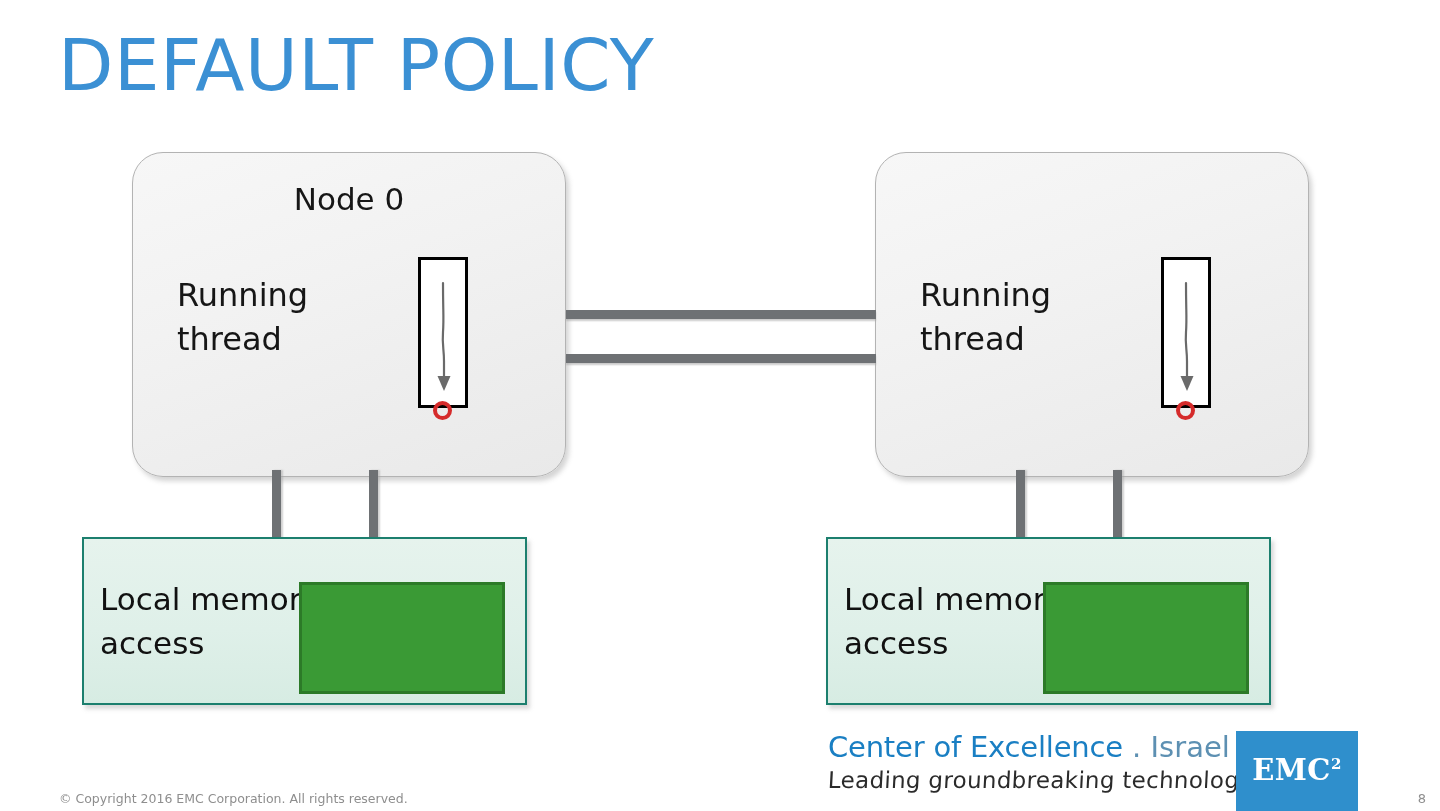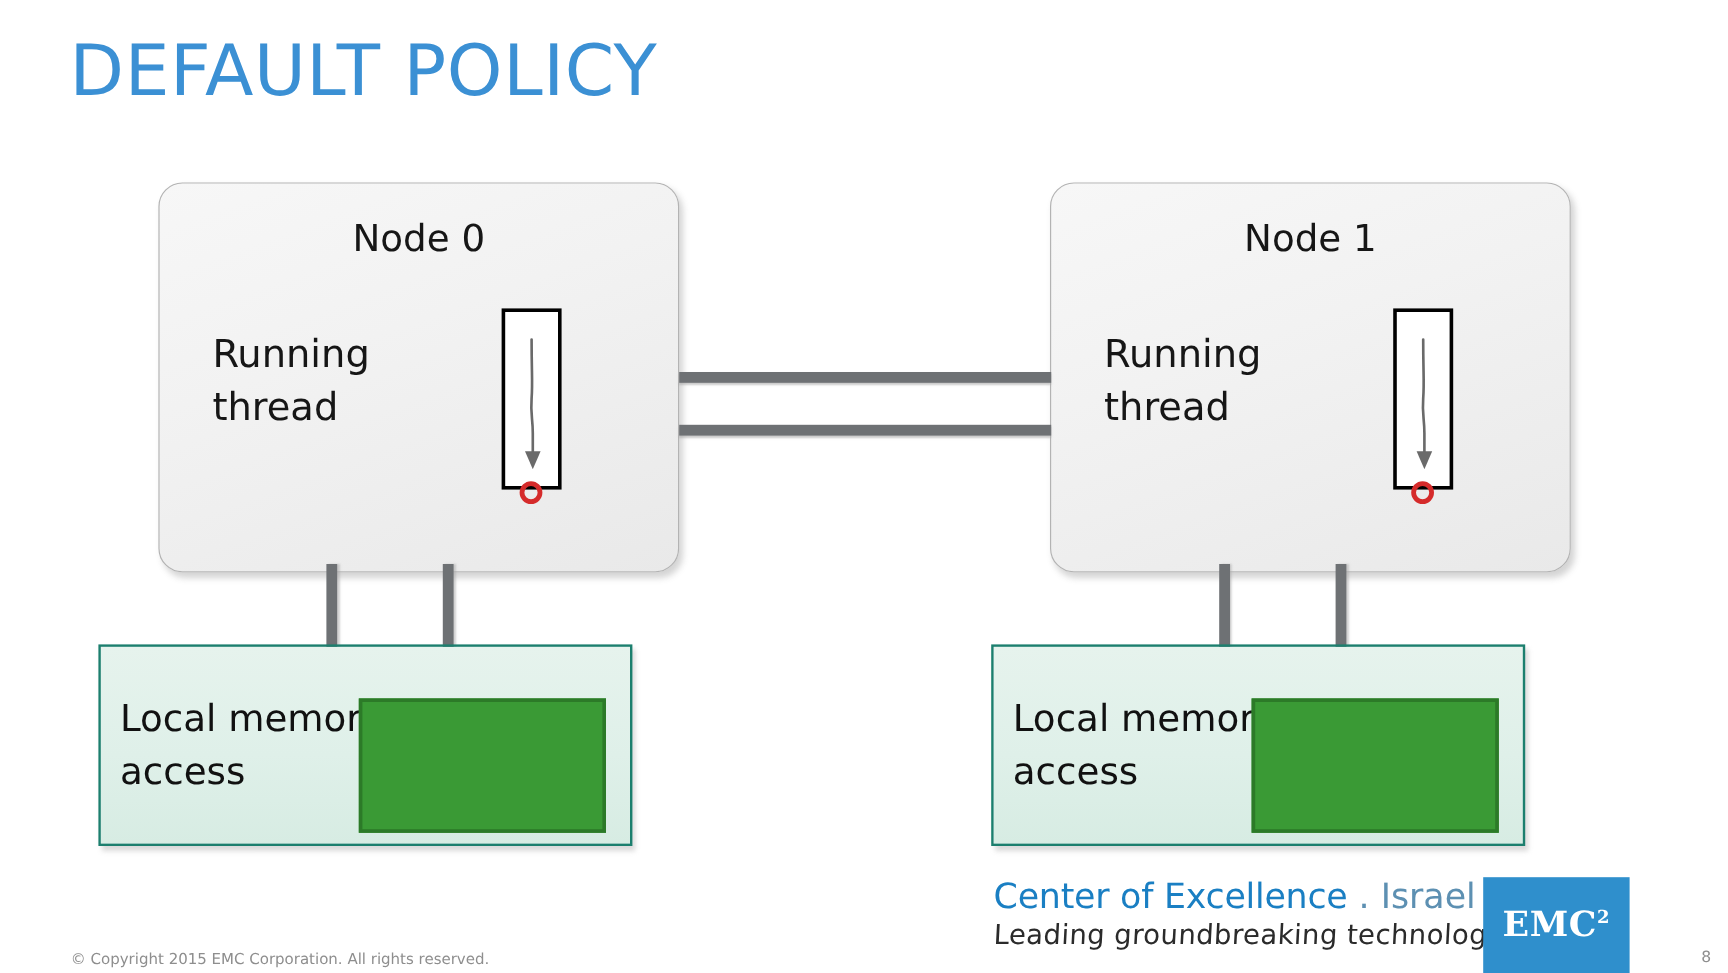--- a/index.html
+++ b/index.html
@@ -17,35 +17,35 @@
     width: 1440px;
     height: 811px;
     background: #ffffff;
   }
 
   
   .slide-title {
     position: absolute;
     left: 58px;
     top: 28px;
-    font-size: 59px;
+    font-size: 72px;
     font-weight: 400;
     letter-spacing: 0.5px;
     color: #3b90d4;
     font-family: "DejaVu Sans", "Liberation Sans", sans-serif;
     line-height: 1.05;
     white-space: nowrap;
   }
 
   
   .node-box {
     position: absolute;
     width: 434px;
     height: 325px;
-    border-radius: 20px;
+    border-radius: 31px;
     border: 1.5px solid #b3b3b3;
     background: linear-gradient(160deg, #f7f7f7 0%, #f2f2f2 40%, #e9e9e9 100%);
     box-shadow: 3px 4px 5px rgba(120,120,120,0.32);
   }
   #node-0 { left: 132px; top: 152px; }
   #node-1 { left: 875px; top: 152px; }
 
   .node-title {
     position: absolute;
     top: 28px;
@@ -236,21 +236,20 @@
       <div class="frame"></div>
       <svg width="50" height="151" viewBox="0 0 50 151">
         <path d="M25 26 C25 55, 26 62, 25 75 C24 88, 26 92, 26 104 L26 128" stroke="#6a6a6a" stroke-width="2.2" fill="none" stroke-linecap="round"></path>
         <path d="M19.5 119 L26 134 L32.5 119 Z" fill="#6a6a6a"></path>
       </svg>
       <div class="red-dot"></div>
     </div>
   </div>
 
   <div class="node-box" id="node-1">
-    <div class="node-title">Node 1</div>
     <div class="node-thread-label">Running
 thread</div>
     <div class="thread-icon">
       <div class="frame"></div>
       <svg width="50" height="151" viewBox="0 0 50 151">
         <path d="M25 26 C25 55, 26 62, 25 75 C24 88, 26 92, 26 104 L26 128" stroke="#6a6a6a" stroke-width="2.2" fill="none" stroke-linecap="round"></path>
         <path d="M19.5 119 L26 134 L32.5 119 Z" fill="#6a6a6a"></path>
       </svg>
       <div class="red-dot"></div>
     </div>
@@ -269,21 +268,21 @@
 access</div>
     <div class="memory-block"></div>
   </div>
 
   <div class="memory-box" id="memory-1">
     <div class="memory-label">Local memory
 access</div>
     <div class="memory-block"></div>
   </div>
 
-  <div class="copyright">© Copyright 2015 EMC Corporation. All rights reserved.</div>
+  <div class="copyright">© Copyright 2016 EMC Corporation. All rights reserved.</div>
 
   <div class="page-number">8</div>
 
   <div class="coe-logo">
     <div class="coe-line1">
       <span class="coe-main">Center of Excellence</span><span class="coe-sub"> . Israel</span>
     </div>
     <div class="coe-tagline">Leading groundbreaking technology</div>
   </div>
 

